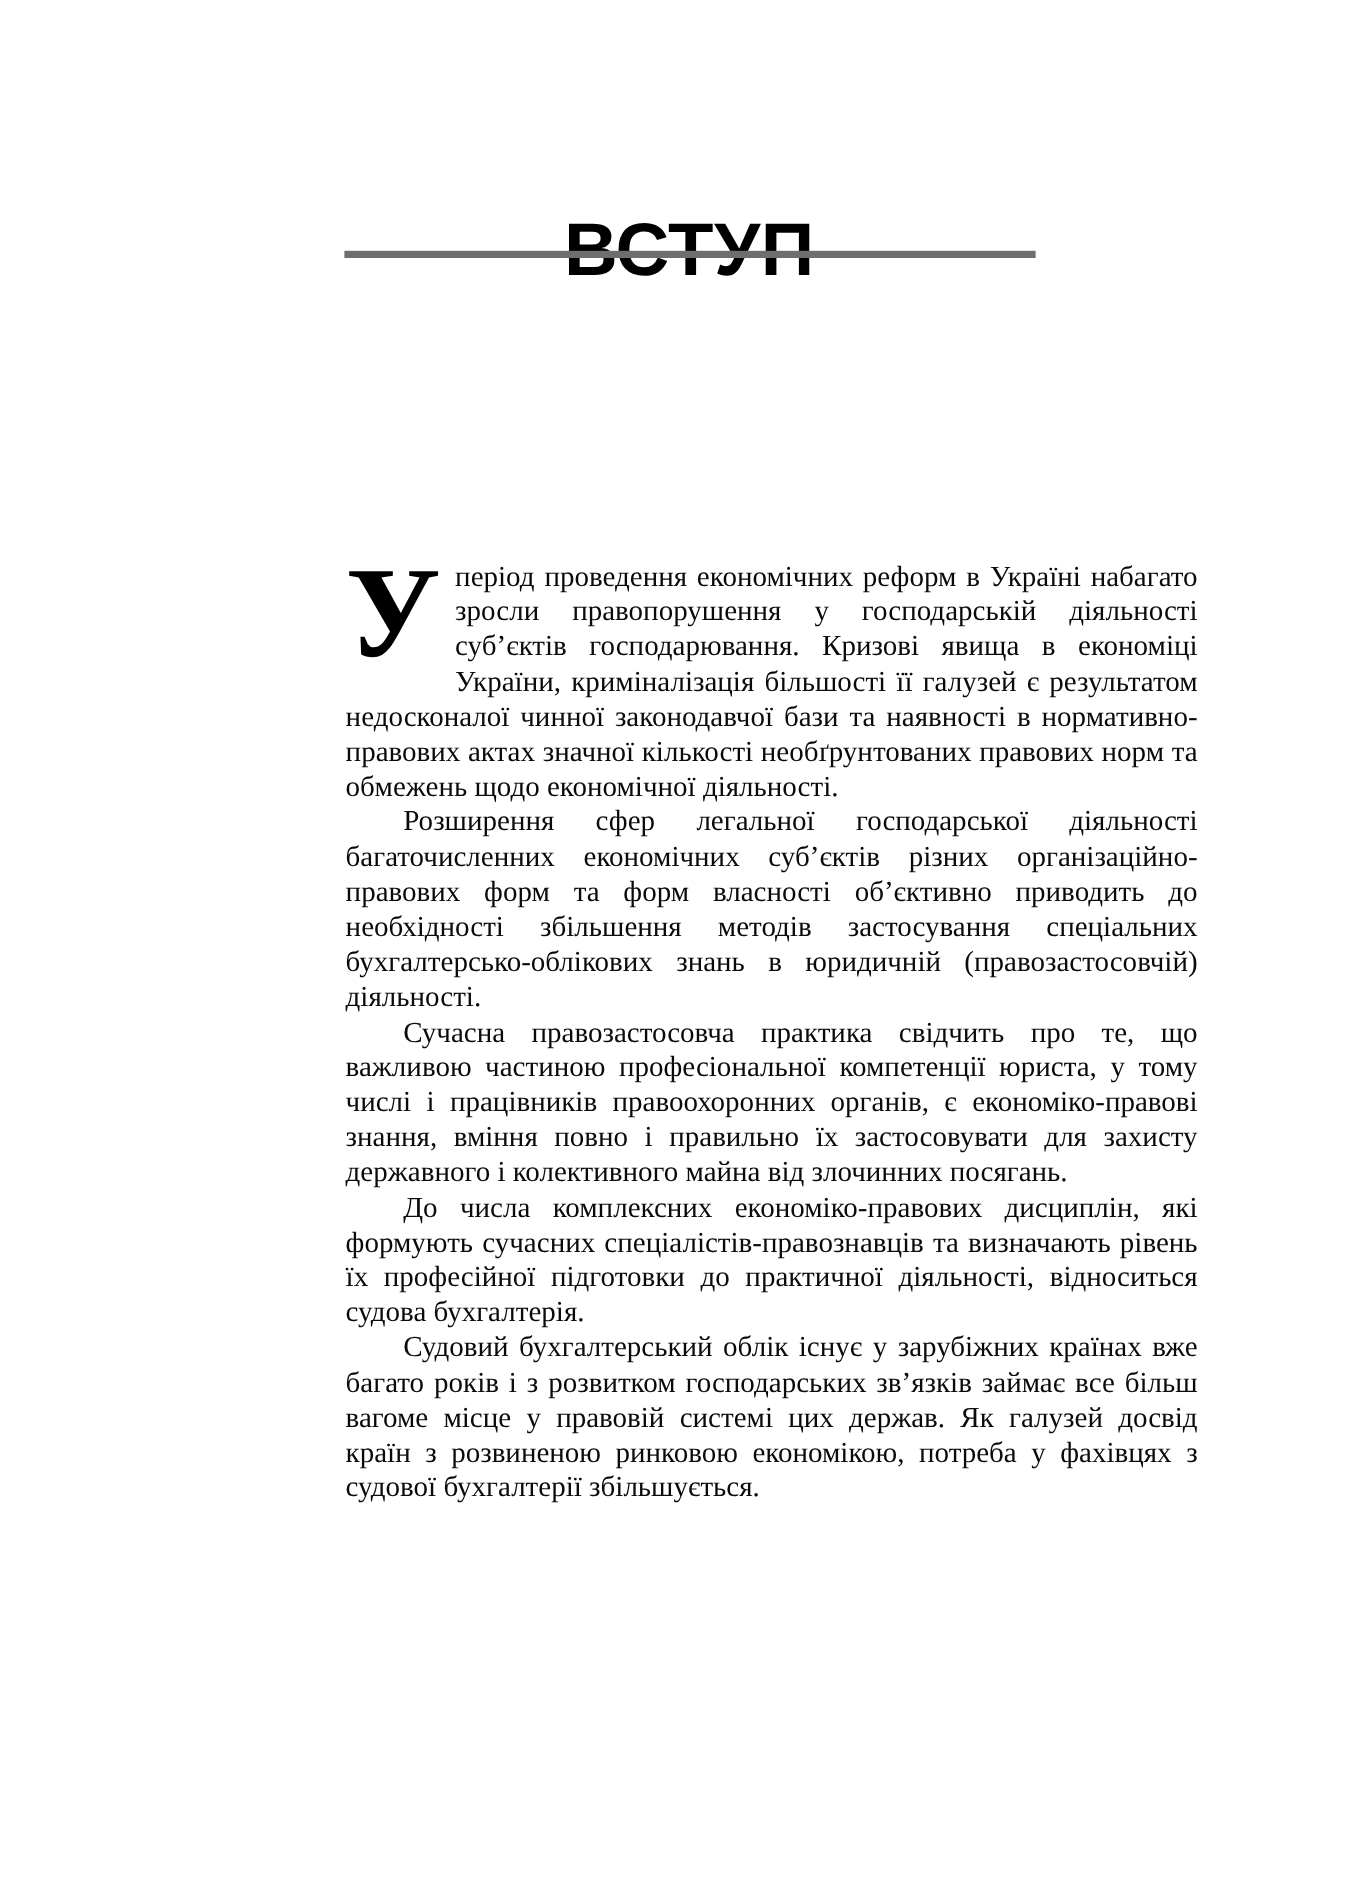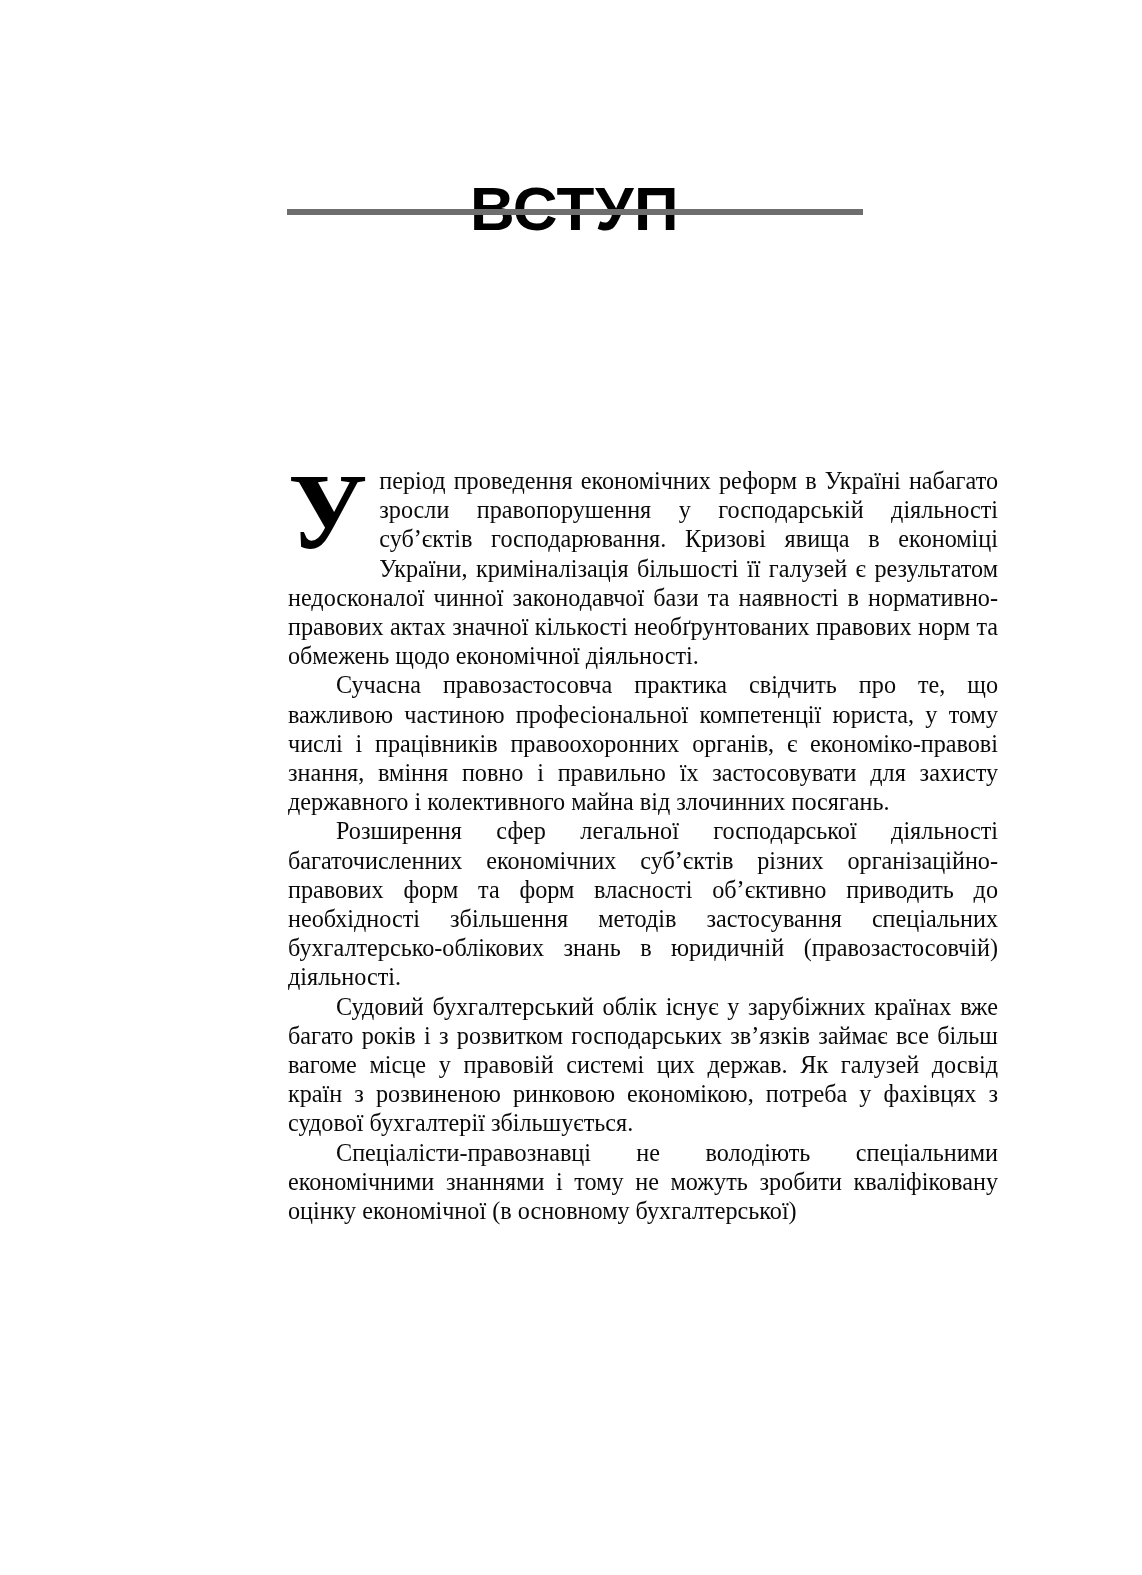--- a/index.html
+++ b/index.html
@@ -89,23 +89,23 @@
 <div class="page">
 
   <h1 class="chapter-title">ВСТУП</h1>
 
   <div class="title-rule"></div>
 
   <div class="body-block">
 
     <p class="para first"><span class="dropcap">У</span><span> період проведення економічних реформ в Україні набагато зросли правопорушення у господарській діяльності суб’єктів господарювання. Кризові явища в економіці України, криміналізація більшості її галузей є результатом недосконалої чинної законодавчої бази та наявності в нормативно-правових актах значної кількості необґрунтованих правових норм та обмежень щодо економічної діяльності.</span></p>
 
+    <p class="para">Розширення сфер легальної господарської діяльності багаточисленних економічних суб’єктів різних організаційно-правових форм та форм власності об’єктивно приводить до необхідності збільшення методів застосування спеціальних бухгалтерсько-облікових знань в юридичній (правозастосовчій) діяльності.</p>
+
     <p class="para">Сучасна правозастосовча практика свідчить про те, що важливою частиною професіональної компетенції юриста, у тому числі і працівників правоохоронних органів, є економіко-правові знання, вміння повно і правильно їх застосовувати для захисту державного і колективного майна від злочинних посягань.</p>
 
-    <p class="para">Розширення сфер легальної господарської діяльності багаточисленних економічних суб’єктів різних організаційно-правових форм та форм власності об’єктивно приводить до необхідності збільшення методів застосування спеціальних бухгалтерсько-облікових знань в юридичній (правозастосовчій) діяльності.</p>
-
+    <p class="para">До числа комплексних економіко-правових дисциплін, які формують сучасних спеціалістів-правознавців та визначають рівень їх професійної підготовки до практичної діяльності, відноситься судова бухгалтерія.</p>
 
     <p class="para">Судовий бухгалтерський облік існує у зарубіжних країнах вже багато років і з розвитком господарських зв’язків займає все більш вагоме місце у правовій системі цих держав. Як галузей досвід країн з розвиненою ринковою економікою, потреба у фахівцях з судової бухгалтерії збільшується.</p>
 
-    <p class="para">Спеціалісти-правознавці не володіють спеціальними економічними знаннями і тому не можуть зробити кваліфіковану оцінку економічної (в основному бухгалтерської)</p>
 
   </div>
 </div>
 
 </body></html>

